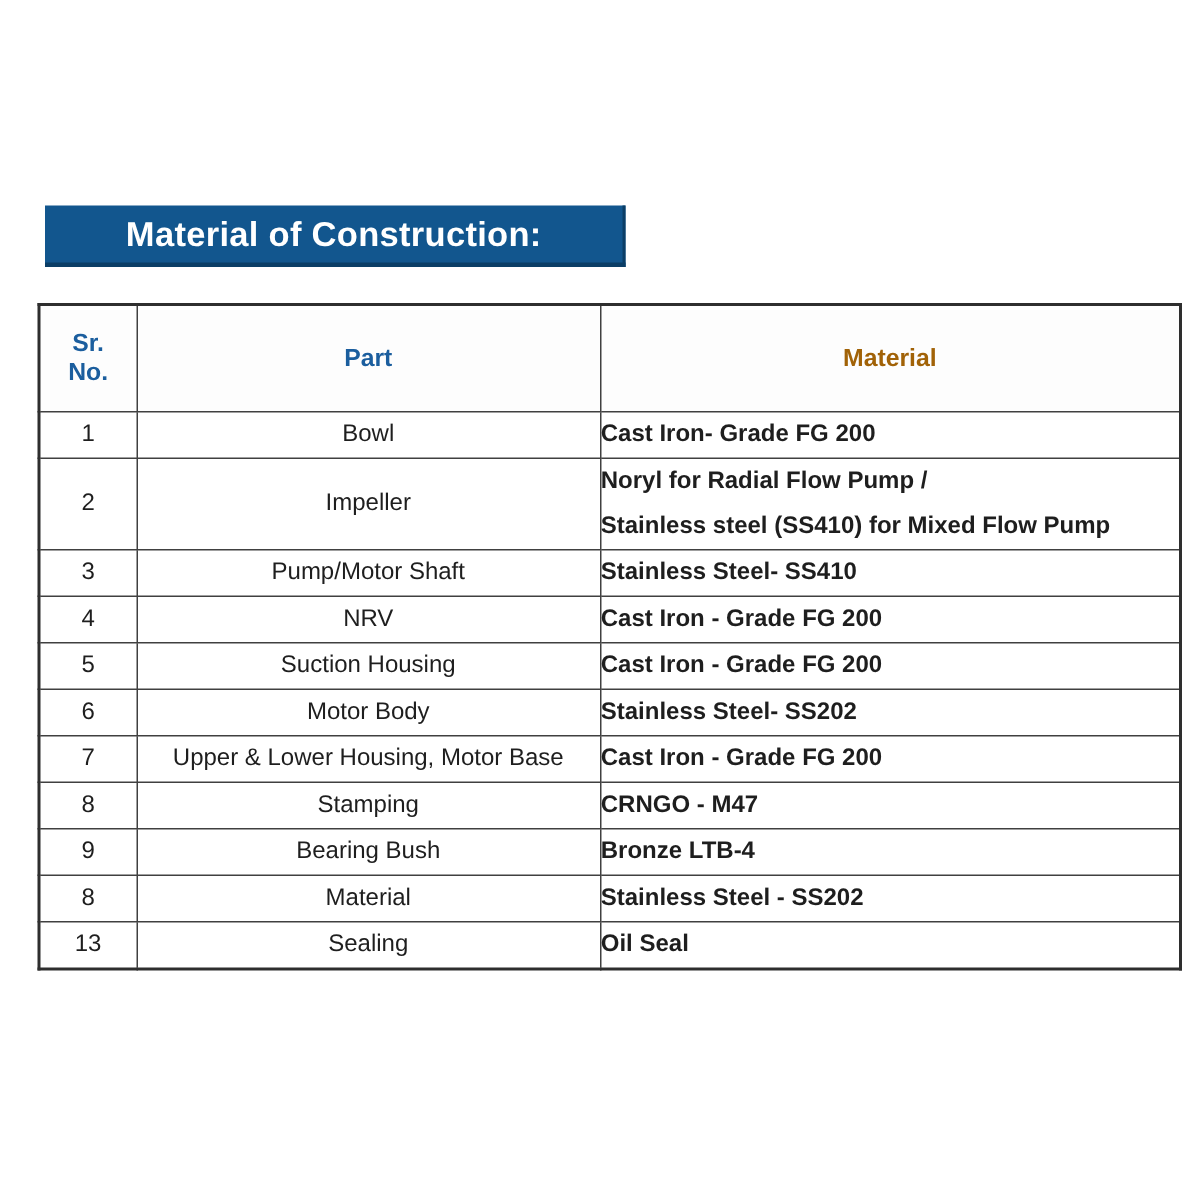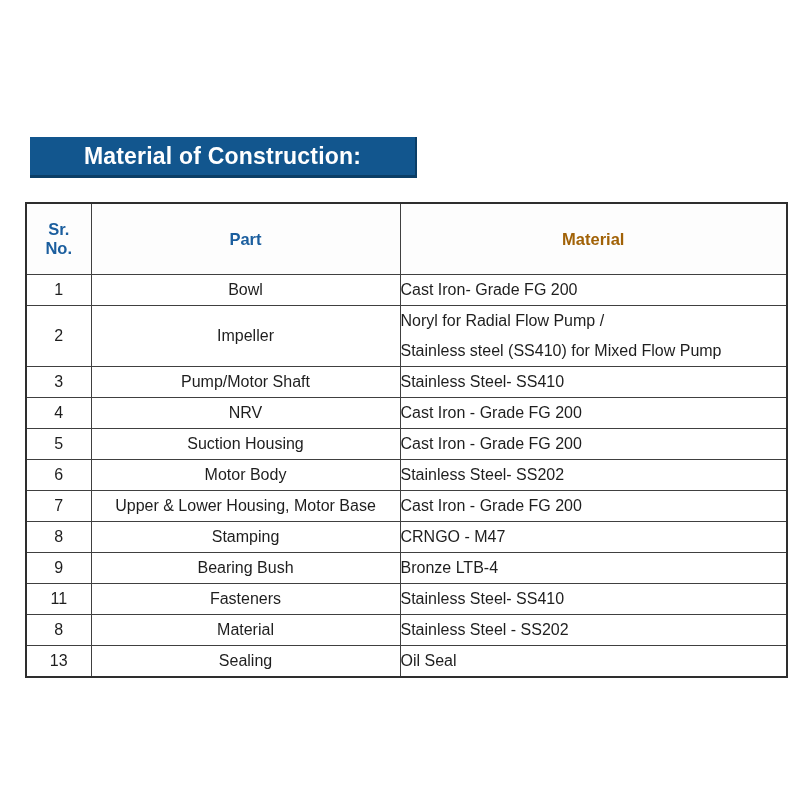--- a/index.html
+++ b/index.html
@@ -77,20 +77,21 @@
     text-align: center;
     padding-left: 17px;
     padding-right: 4px;
   }
   td.mat {
     text-align: left;
     padding-left: 11px;
     padding-right: 6px;
     white-space: pre-line;
     line-height: 30px;
+    font-weight: bold;
   }
 </style>
 </head>
 <body>
 
 <div class="page">
 
   <div class="banner" style="background: rgb(18, 86, 142);">
     <span style="color: rgb(255, 255, 255);">Material of Construction:</span>
   </div>
@@ -149,25 +150,20 @@
     <td class="sr">8</td>
     <td class="part">Stamping</td>
     <td class="mat">CRNGO - M47</td>
   </tr>
         <tr>
     <td class="sr">9</td>
     <td class="part">Bearing Bush</td>
     <td class="mat">Bronze LTB-4</td>
   </tr>
         <tr>
-    <td class="sr">11</td>
-    <td class="part">Fasteners</td>
-    <td class="mat">Stainless Steel- SS410</td>
-  </tr>
-        <tr>
     <td class="sr">8</td>
     <td class="part">Material</td>
     <td class="mat">Stainless Steel - SS202</td>
   </tr>
         <tr>
     <td class="sr">13</td>
     <td class="part">Sealing</td>
     <td class="mat">Oil Seal</td>
   </tr>
       </tbody>

